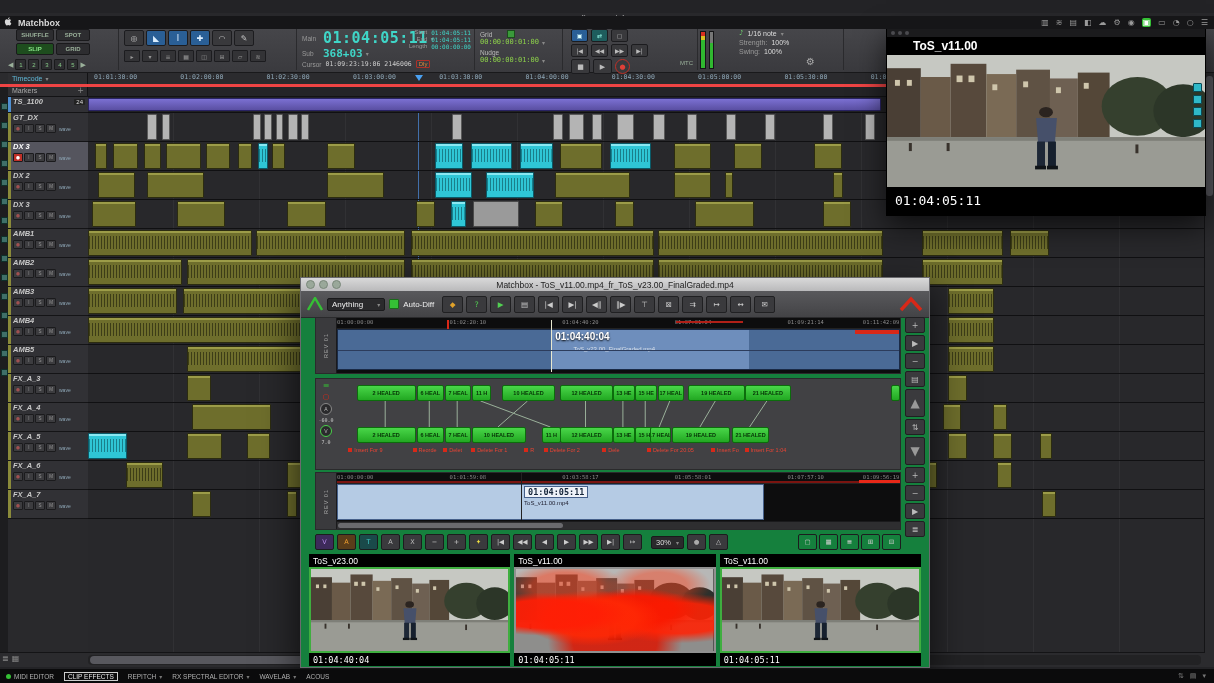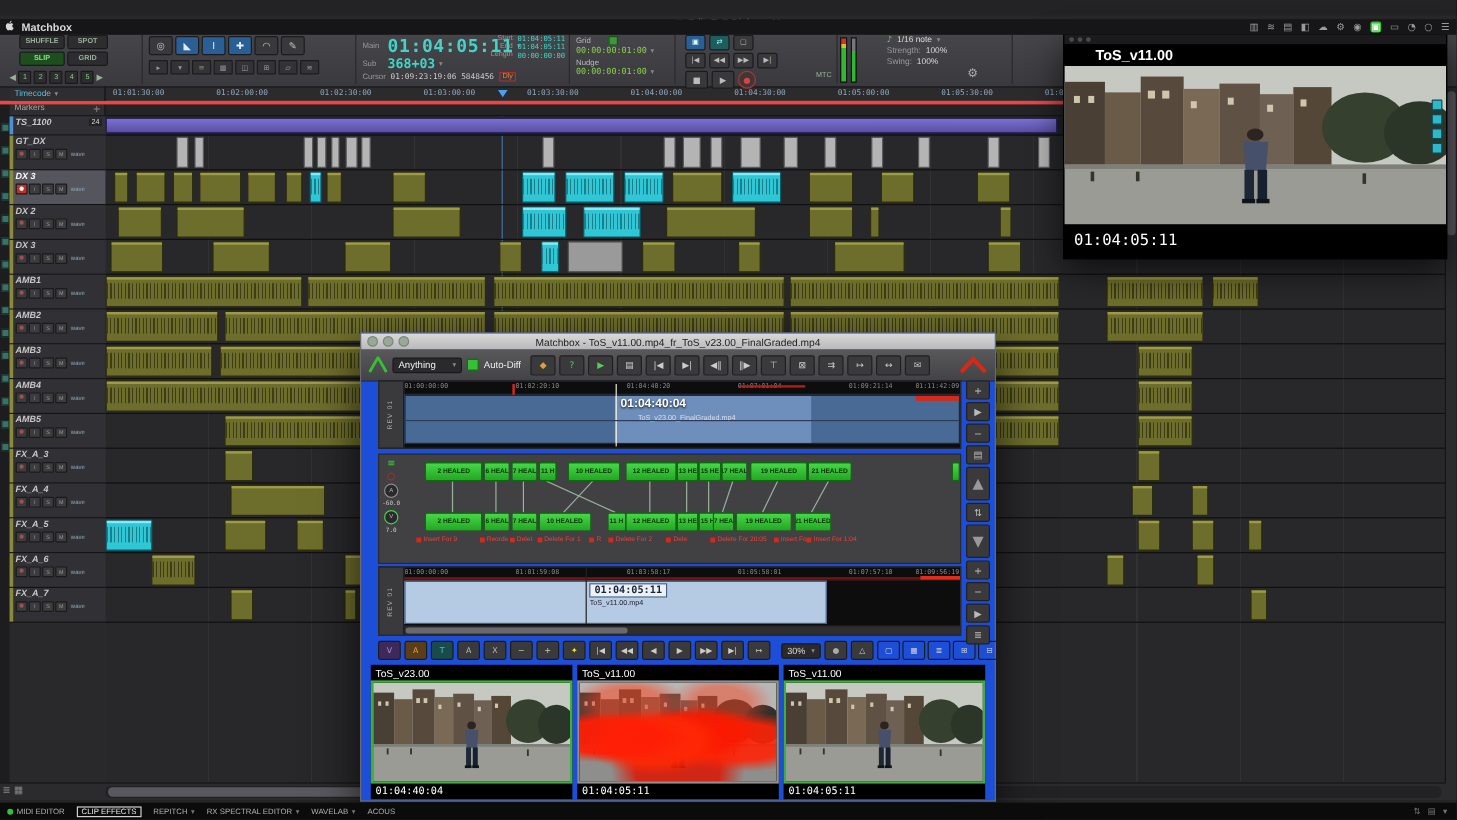--- a/index.html
+++ b/index.html
@@ -146,21 +146,21 @@
   #vw-grip{height:8px;background:#1b1b1d;display:flex;align-items:center;gap:3px;padding-left:4px;}
   #vw-grip i{width:4px;height:4px;border-radius:50%;background:#4a4a4e;}
   #vw-title{height:18px;background:#000;color:#fff;font-size:12px;font-weight:bold;display:flex;align-items:center;padding-left:26px;}
   #vw-frame{position:relative;height:132px;overflow:hidden;}
   #vw-frame svg{width:100%;height:100%;display:block;}
   #vw-chips{position:absolute;right:3px;top:28px;display:flex;flex-direction:column;gap:3px;}
   #vw-chips i{width:7px;height:7px;background:#2fb8c8;border:1px solid #0a4a56;border-radius:1px;}
   #vw-tc{height:26px;background:#000;color:#fff;font-size:13px;display:flex;align-items:center;padding-left:8px;}
 
   
-  #matchbox{position:absolute;left:300px;top:277px;width:530px;height:391px;background:#1d4ed8;z-index:6;
+  #matchbox{position:absolute;left:300px;top:277px;width:630px;height:391px;background:#15803d;z-index:6;
             border:1px solid #6a6a6e;box-shadow:0 14px 36px rgba(0,0,0,.7);box-sizing:border-box;}
   #mx-titlebar{height:13px;background:linear-gradient(#d9d9d9,#b9b9bb);display:flex;align-items:center;
                font-size:8.5px;color:#222;position:relative;}
   #mx-lights{position:absolute;left:5px;display:flex;gap:4px;}
   #mx-lights i{width:7px;height:7px;border-radius:50%;background:#9aa89a;border:1px solid #7a887a;}
   #mx-titlebar .t{margin:0 auto;}
   #mx-toolbar{height:26px;display:flex;align-items:center;gap:4px;padding:0 6px;background:linear-gradient(#59595c,#434346);
               border-bottom:1px solid #2a2a2c;}
   #mx-filter{background:#2a2a2c;border:1px solid #1a1a1c;color:#eee;font-size:8px;padding:1px 4px;border-radius:2px;
              display:flex;gap:14px;align-items:center;}
@@ -385,21 +385,21 @@
         <span class="l">Start</span>
         <span class="v mono">01:04:05:11</span>
         <span class="l">End</span>
         <span class="v mono">01:04:05:11</span>
         <span class="l">Length</span>
         <span class="v mono">00:00:00:00</span>
       </div>
       <div class="cursor-row">
         <span>Cursor</span>
         <span class="v mono">01:09:23:19:06</span>
-        <span class="v mono">5848456</span>
+        <span class="v mono">2146006</span>
         <span class="dly-box">Dly</span>
       </div>
     </div>
 
     <div class="tb-sec" id="tb-gridnudge">
       <div class="gn-row">
         <span class="gn-lbl">Grid</span>
         <span class="gn-sq"></span>
       </div>
       <div class="gn-row" style="padding-top:0">

